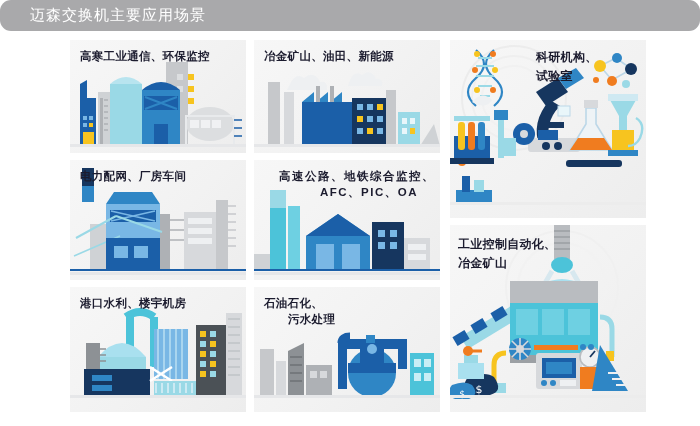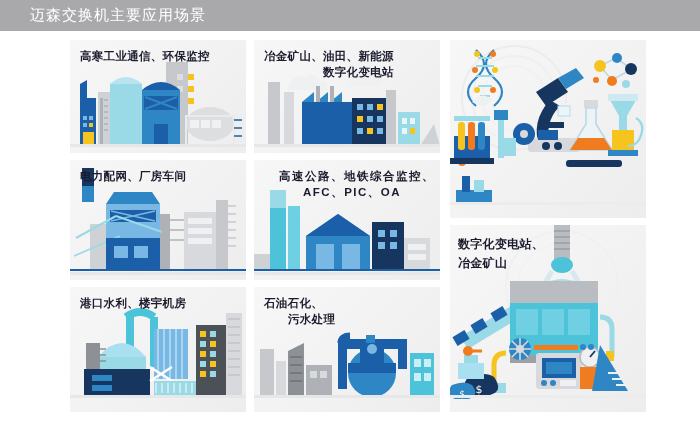--- a/index.html
+++ b/index.html
@@ -7,56 +7,56 @@
     width:700px;height:426px;overflow:hidden;
     background:#ffffff;
     font-family:"Liberation Sans","DejaVu Sans",sans-serif;
   }
   #app{position:relative;width:700px;height:426px;background:#fff;}
 
   
   .header{
     position:absolute;left:0;top:0;width:700px;height:31px;
     background:#a9a9ab;
-    display:flex;align-items:center;
+    display:flex;align-items:center;border-radius:11px;
   }
   .header-title{
     color:#ffffff;font-size:15px;letter-spacing:1px;
     margin-left:30px;font-weight:400;
     white-space:nowrap;
   }
 
   
   .grid{position:absolute;left:70px;top:40px;width:576px;height:372px;}
 
   .panel{
     position:absolute;
     background:#f4f4f4;
     background-image:linear-gradient(135deg,#f7f7f7 0%,#f2f2f2 55%,#ededed 100%);
     overflow:hidden;
   }
   .p-c1{left:0;width:176px;}
   .p-c2{left:184px;width:186px;}
   .p-c3{left:380px;width:196px;}
 
-  .r1{top:0;height:113px;text-align:right;}
+  .r1{top:0;height:113px;}
   .r2{top:120px;height:120px;}
   .r3{top:247px;height:125px;}
 
   .p-lab{top:0;height:178px;}
   .p-auto{top:185px;height:187px;}
 
   .label{
     position:absolute;left:10px;top:8px;
     color:#1b1b2e;font-weight:bold;font-size:11.5px;
     line-height:16px;letter-spacing:.3px;
     z-index:5;white-space:nowrap;
   }
   .label .l2{display:block;}
-  .label.indent .l2{padding-left:24px;}
+  .label.indent .l2{padding-left:24px;text-align:center;}
   .label.mono2{letter-spacing:1.5px;margin-left:15px;}
   .label-right{left:12px;top:10px;font-size:12px;line-height:19px;}
   .label-lab{left:86px;top:8px;}
   .label-auto{left:8px;top:10px;}
 
   .art{position:absolute;left:0;top:0;width:100%;height:100%;}
   svg{display:block;}
 </style>
 </head>
 <body>
@@ -132,21 +132,20 @@
         <rect x="156" y="88" width="5" height="6" fill="#f7c41f"></rect>
         <path d="M166 106 l14 -22 l6 22z" fill="#cfd2d5"></path>
         <path d="M36 44 q6 -12 14 -6 q10 -8 16 4 q8 -2 7 8 l-40 0z" fill="#eef0f2"></path>
         <path d="M96 40 q5 -10 12 -5 q9 -7 14 4 q7 -2 6 7 l-34 0z" fill="#eef0f2"></path>
         <rect x="62" y="46" width="4" height="16" fill="#aeb1b5"></rect>
         <rect x="76" y="46" width="4" height="16" fill="#aeb1b5"></rect>
         <rect x="0" y="104" width="186" height="3" fill="#e6e7e9"></rect>
       </svg>
       <div class="label">
         <span>冶金矿山、油田、新能源</span>
-        <span class="l2">数字化变电站</span>
       </div>
     </div>
 
     <div class="panel p-c3 p-lab">
       <svg class="art" viewBox="0 0 196 178">
 
         <circle cx="64" cy="58" r="52" fill="none" stroke="#ececec" stroke-width="2"></circle>
         <circle cx="64" cy="58" r="42" fill="none" stroke="#efefef" stroke-width="2"></circle>
         <circle cx="64" cy="58" r="32" fill="none" stroke="#f1f1f1" stroke-width="2"></circle>
 
@@ -216,20 +215,24 @@
           <path d="M162 90 h22 v22 h-22z" fill="#f7c41f"></path>
           <rect x="158" y="110" width="30" height="6" fill="#2f86c5"></rect>
           <path d="M186 78 q10 6 4 20 q-4 8 -12 8" fill="none" stroke="#9ad9e6" stroke-width="2.4"></path>
         </g>
         <rect x="116" y="120" width="56" height="7" rx="3" fill="#16365f"></rect>
         <rect x="6" y="150" width="36" height="12" fill="#2f86c5"></rect>
         <rect x="12" y="136" width="8" height="16" fill="#1b5fa8"></rect>
         <rect x="24" y="140" width="10" height="12" fill="#9ad9e6"></rect>
         <rect x="0" y="162" width="196" height="3" fill="#ececec"></rect>
       </svg>
+      <div class="label label-right label-lab">
+        <span>科研机构、</span>
+        <span class="l2">试验室</span>
+      </div>
     </div>
 
     <div class="panel p-c1 r2">
       <svg class="art" viewBox="0 0 176 120">
         <rect x="12" y="8" width="12" height="34" fill="#16365f"></rect>
         <rect x="12" y="26" width="12" height="16" fill="#2f86c5"></rect>
         <rect x="36" y="44" width="54" height="34" fill="#79b7e5"></rect>
         <path d="M36 44 h54 l-8 -12 h-38z" fill="#2f86c5"></path>
         <rect x="40" y="50" width="46" height="12" fill="#1b5fa8"></rect>
         <path d="M41 51 l44 10 M85 51 l-44 10" stroke="#79b7e5" stroke-width="1.6"></path>
@@ -411,19 +414,19 @@
           <path d="M2 160 q-8 10 3 14 h14 q11 -4 3 -14 q-7 -5 -20 0z" fill="#2f86c5"></path>
           <text x="12" y="172" font-size="9" fill="#ffffff" font-family="DejaVu Sans, sans-serif" text-anchor="middle">$</text>
           <rect x="8" y="138" width="26" height="16" fill="#a9e0ef"></rect>
           <path d="M14 138 l0 -8 h14 v8" fill="#9ad9e6"></path>
         </g>
         <circle cx="18" cy="126" r="5" fill="#f07c1f"></circle>
         <path d="M18 126 h14" stroke="#f07c1f" stroke-width="3"></path>
         <rect x="0" y="170" width="196" height="3" fill="#ececec"></rect>
       </svg>
       <div class="label label-right label-auto">
-        <span>数字化变电站、</span>
+        <span>工业控制自动化、</span>
         <span class="l2">冶金矿山</span>
       </div>
     </div>
 
   </div>
 </div>
 
 </body></html>

